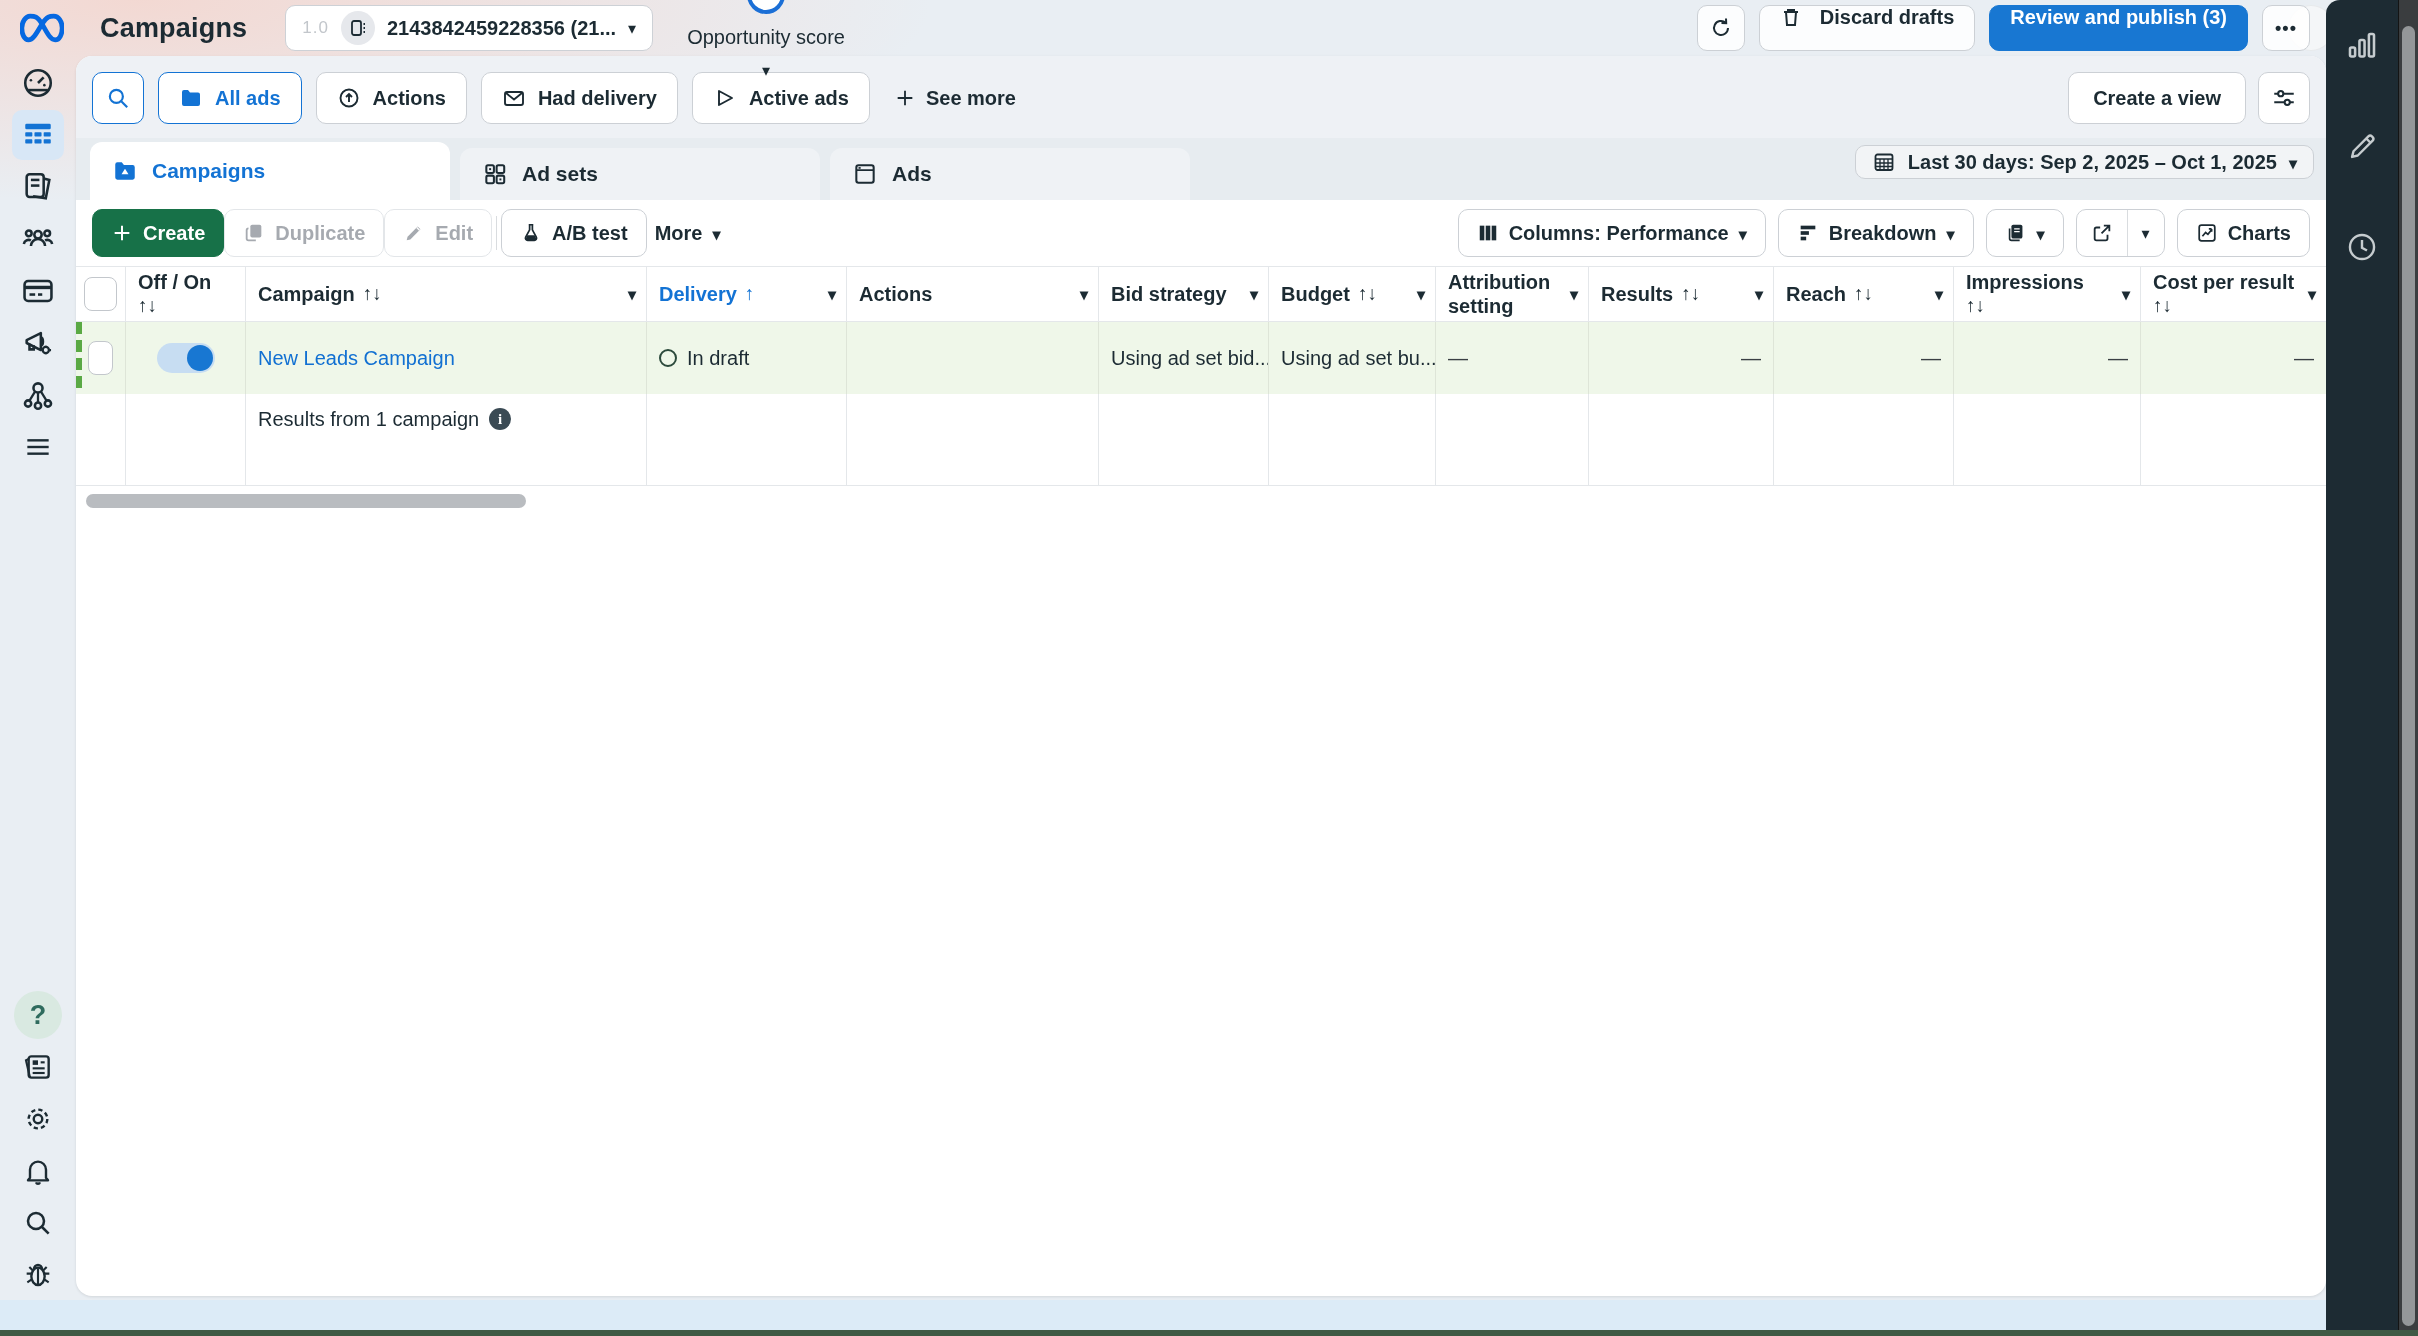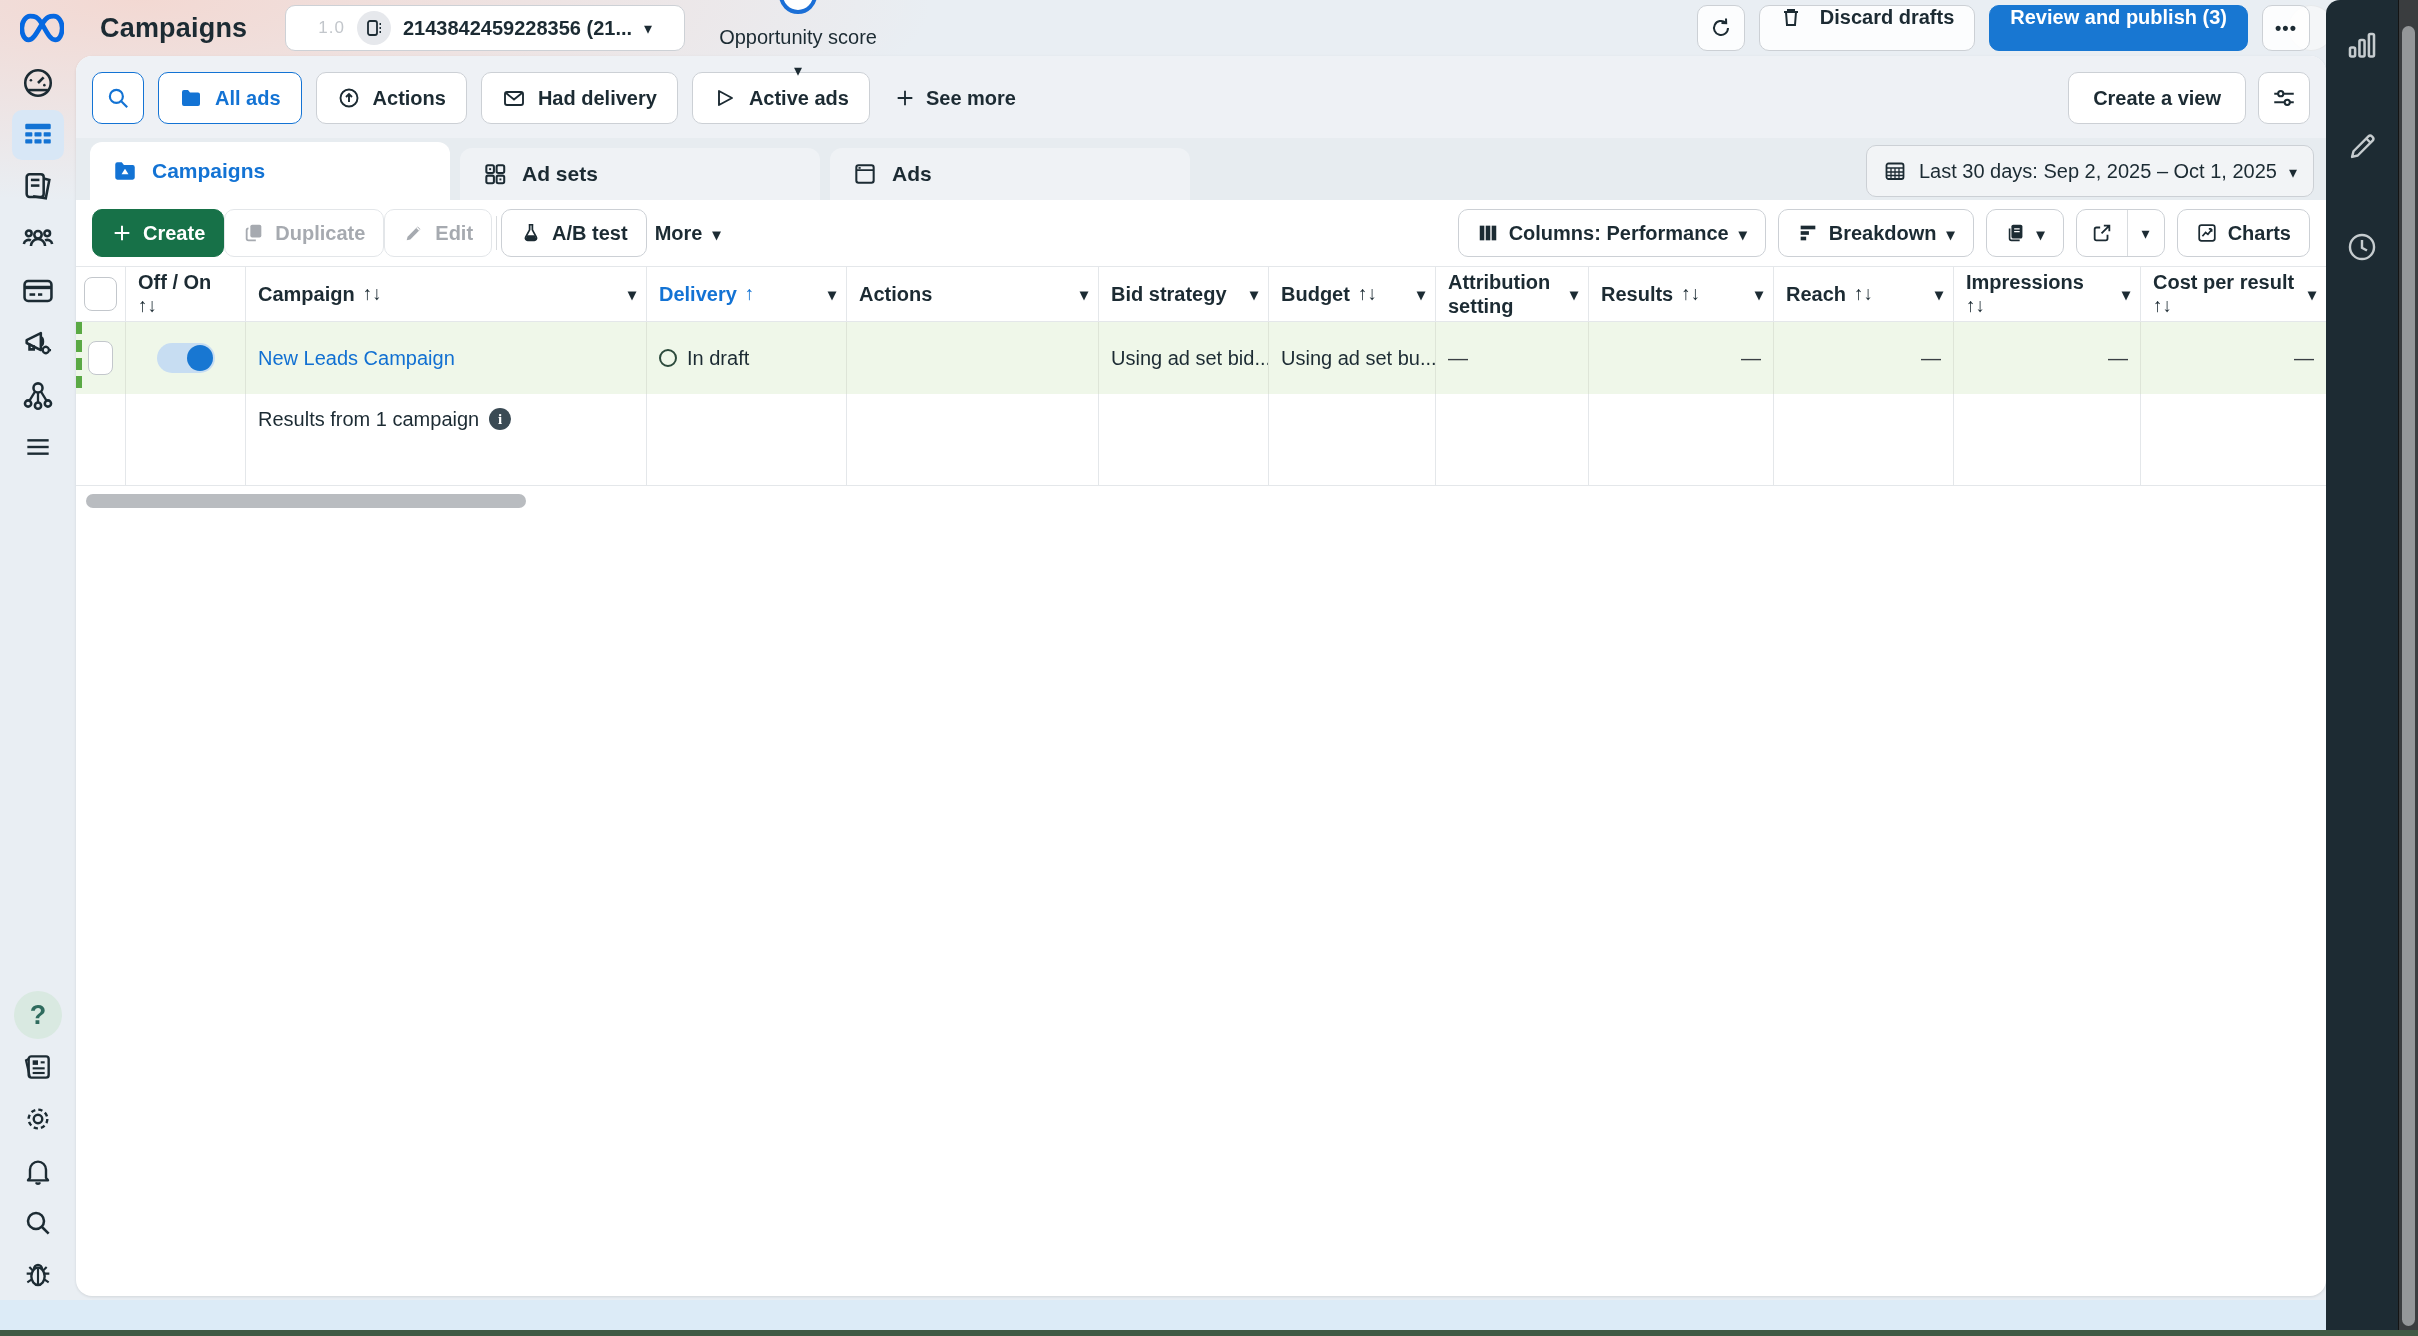--- a/index.html
+++ b/index.html
@@ -9,21 +9,21 @@
   .screen::before { content:""; position:absolute; left:0; top:0; width:1400px; height:300px;
     background:radial-gradient(1100px 280px at 140px 0px, rgba(248,205,193,.65), rgba(248,205,193,0) 72%);
     pointer-events:none; z-index:1; }
 
   
   .topbar { position:absolute; left:0; top:0; width:2418px; height:56px; display:flex; align-items:center;
     padding-left:20px; z-index:3; }
   .meta-logo { width:44px; height:30px; flex:0 0 auto; }
   .page-title { font-size:27px; font-weight:bold; margin-left:36px; letter-spacing:.2px; }
   .acct { margin-left:38px; height:46px; background:#fff; border:1px solid #cdd1d6; border-radius:10px;
-    display:flex; align-items:center; gap:12px; padding:0 32px; }
+    display:flex; align-items:center; gap:12px; padding:0 16px; }
   .acct-watermark { color:#c2c6cb; font-size:17px; letter-spacing:1px; }
   .acct-avatar { width:34px; height:34px; border-radius:50%; background:#e6e8ec; display:flex; align-items:center; justify-content:center; }
   .acct-id { font-size:20px; font-weight:600; }
   .opp { margin-left:34px; display:flex; align-items:center; gap:12px;flex-direction:column; }
   .opp-ring { width:38px; height:38px; border-radius:50%; border:4px solid #1b6fd6; display:flex; align-items:center; justify-content:center;
     font-size:14px; font-weight:bold; background:#fff; }
   .opp-label { font-size:20px; }
   .caret { display:inline-block; }
   .caret::after { content:"▾"; font-size:16px; color:#1c2b33; }
   .topbar-right { position:absolute; right:108px; top:5px; display:flex; align-items:center; gap:14px; }
@@ -70,22 +70,22 @@
   .search-row { background:#eef1f5; padding:0 16px 16px 16px; }
   .search-input { width:100%; height:52px; border:1px solid #e6e9ec; border-radius:10px; background:#fff;
     font-size:20px; color:#1c2b33; padding:0 18px; font-family:"Liberation Sans",sans-serif; }
   .search-input::placeholder { color:#76797d; }
 
   .tab-strip { background:#e7ecf0; height:62px; display:flex; align-items:flex-end; padding:0 14px; position:relative; }
   .tab { width:360px; display:flex; align-items:center; gap:14px; padding:0 22px; font-size:21px; font-weight:bold;
     border-radius:12px 12px 0 0; }
   .tab.active { background:#fff; color:#1373d4; height:58px; }
   .tab.inactive { background:#eff2f5; color:#1c2b33; height:52px; margin-left:10px; }
-  .date-btn { position:absolute; right:12px; top:7px; height:52px; border:1px solid #ccd0d5; border-radius:10px; background:#f2f4f6;
-    display:flex; align-items:center; gap:12px; padding:0 16px; font-size:20px; font-weight:400; }
+  .date-btn { position:absolute; right:12px; top:7px; height:34px; border:1px solid #ccd0d5; border-radius:10px; background:#f2f4f6;
+    display:flex; align-items:center; gap:12px; padding:0 16px; font-size:20px; font-weight:700; }
 
   .toolbar { background:#fff; height:66px; display:flex; align-items:center; padding:0 16px; gap:0; }
   .tb-btn { height:48px; border:1px solid #ccd0d5; border-radius:10px; background:#fff; display:inline-flex; align-items:center;
     gap:10px; padding:0 18px; font-size:20px; font-weight:600; color:#1c2b33; }
   .tb-btn.green { background:#177148; border-color:#177148; color:#fff; }
   .tb-btn.disabled { color:#a6aab0; border-color:#e3e6e9; }
   .tb-btn.disabled svg { stroke:#a6aab0; }
   .tb-plain { display:inline-flex; align-items:center; gap:10px; font-size:20px; font-weight:600; padding:0 8px; }
   .tb-divider { width:1px; height:34px; background:#d9dcdf; margin:0 4px; }
   .toolbar-right { margin-left:auto; display:flex; align-items:center; gap:12px; }

